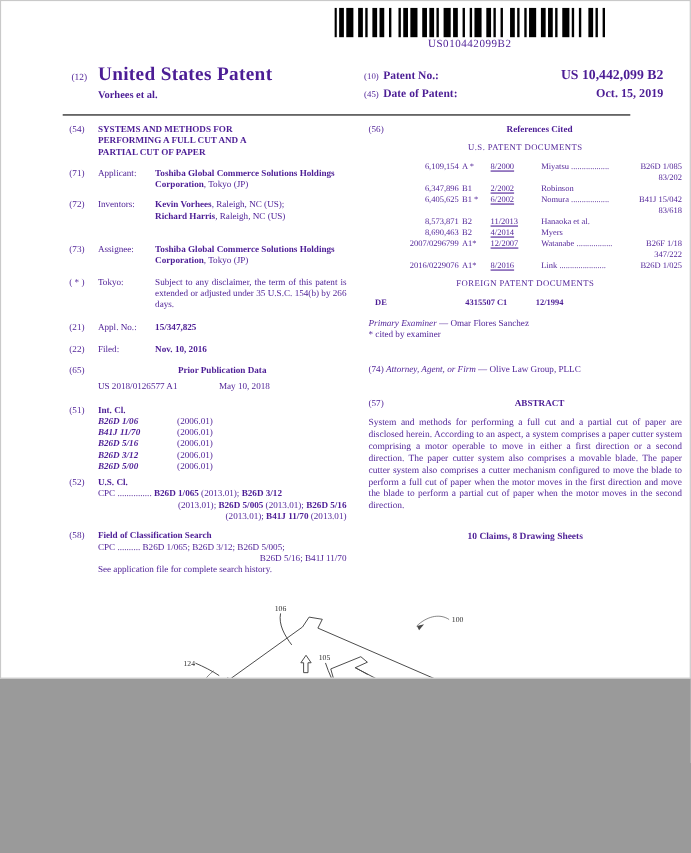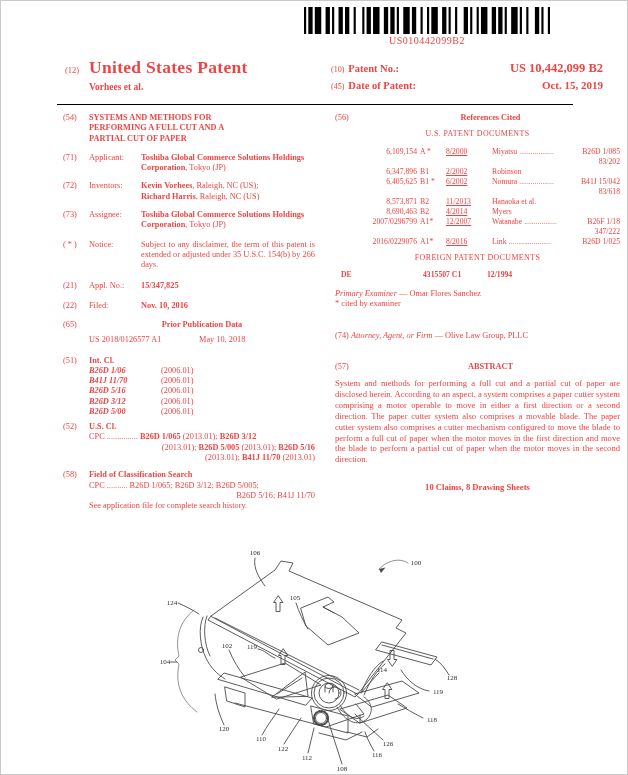--- a/index.html
+++ b/index.html
@@ -1,18 +1,18 @@
 <!DOCTYPE html>
 <html><head>
 <meta charset="utf-8">
 <style>
   html,body { margin:0; padding:0; background:#9a9a9a; }
   .page {
-    position:relative; width:628px; height:775px; background:#ffffff;
-    font-family:"Liberation Serif", serif; color:#ef4444;
+    position:relative; width:628px; height:617px; background:#ffffff;
+    font-family:"Liberation Serif", serif; color:#4c1d95;
     box-sizing:border-box; border:1px solid #c9c9c9; overflow:hidden;
   }
   
   .barcode-wrap { position:absolute; left:303px; top:6px; width:246px; text-align:center; }
   .barcode-wrap svg { width:246px; height:27px; display:block; fill:#000; }
   .barcode-text { font-size:10px; letter-spacing:0.5px; margin-top:1px; }
   
   .hdr-n12 { position:absolute; left:64px; top:64px; font-size:8.5px; }
   .hdr-title { position:absolute; left:88px; top:56px; font-size:17.5px; font-weight:bold; letter-spacing:0.3px; }
   .hdr-authors { position:absolute; left:88px; top:81px; font-size:9.5px; font-weight:bold; }
@@ -144,40 +144,40 @@
     </div>
 
     <div class="sec" style="margin-bottom:8px">
       <div class="num">(71)</div>
       <div class="body lab-row">
         <div class="label">Applicant:</div>
         <div class="content"><span class="b">Toshiba Global Commerce Solutions Holdings Corporation</span><span>, Tokyo (JP)</span></div>
       </div>
     </div>
 
-    <div class="sec" style="margin-bottom:8px">
+    <div class="sec" style="margin-bottom:20px">
       <div class="num">(72)</div>
       <div class="body lab-row">
         <div class="label">Inventors:</div>
         <div class="content"><span class="b">Kevin Vorhees</span><span>, Raleigh, NC (US);</span><br><span class="b">Richard Harris</span><span>, Raleigh, NC (US)</span></div>
       </div>
     </div>
 
     <div class="sec" style="margin-bottom:9px">
       <div class="num">(73)</div>
       <div class="body lab-row">
         <div class="label">Assignee:</div>
         <div class="content"><span class="b">Toshiba Global Commerce Solutions Holdings Corporation</span><span>, Tokyo (JP)</span></div>
       </div>
     </div>
 
     <div class="sec" style="margin-bottom:11px">
       <div class="num">( * )</div>
       <div class="body lab-row">
-        <div class="label">Notice:</div>
+        <div class="label">Tokyo:</div>
         <div class="content" style="text-align:justify">Subject to any disclaimer, the term of this patent is extended or adjusted under 35 U.S.C. 154(b) by 266 days.</div>
       </div>
     </div>
 
     <div class="sec" style="margin-bottom:9px">
       <div class="num">(21)</div>
       <div class="body lab-row">
         <div class="label">Appl. No.:</div>
         <div class="content b">15/347,825</div>
       </div>

